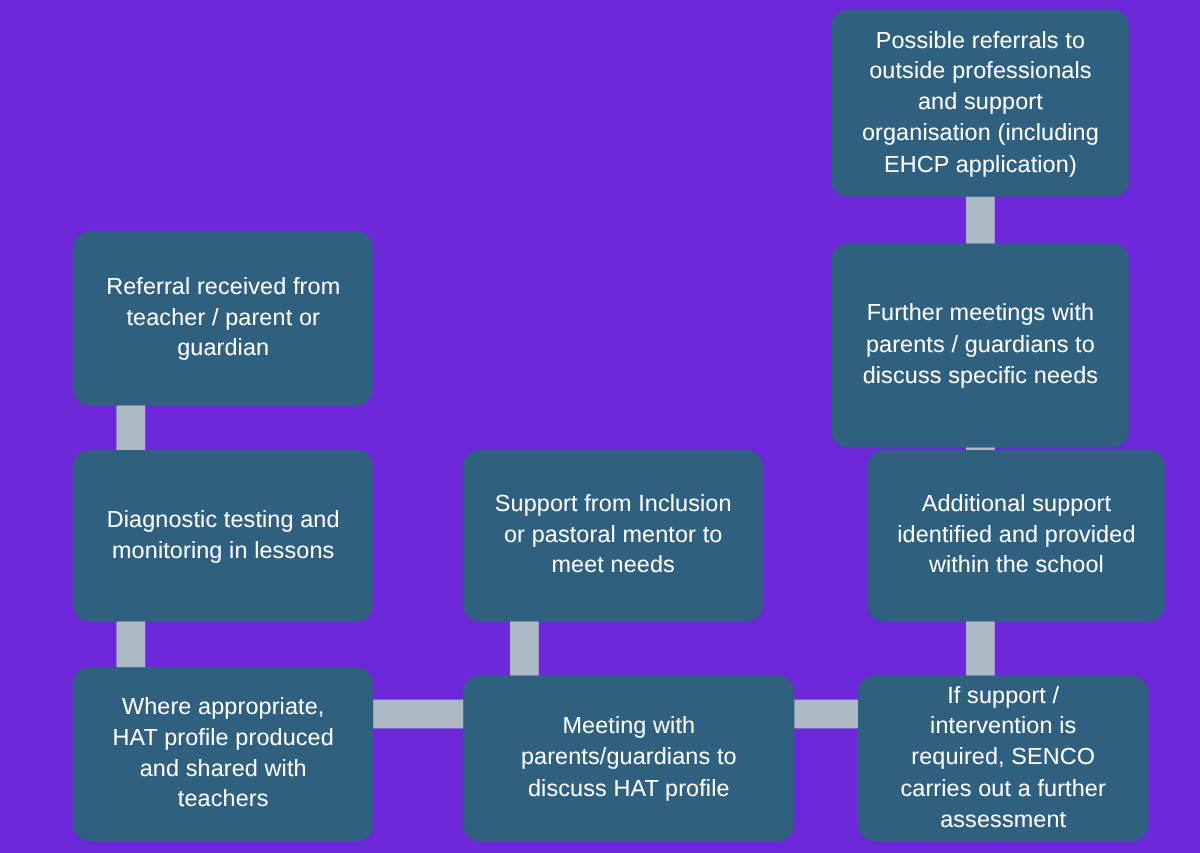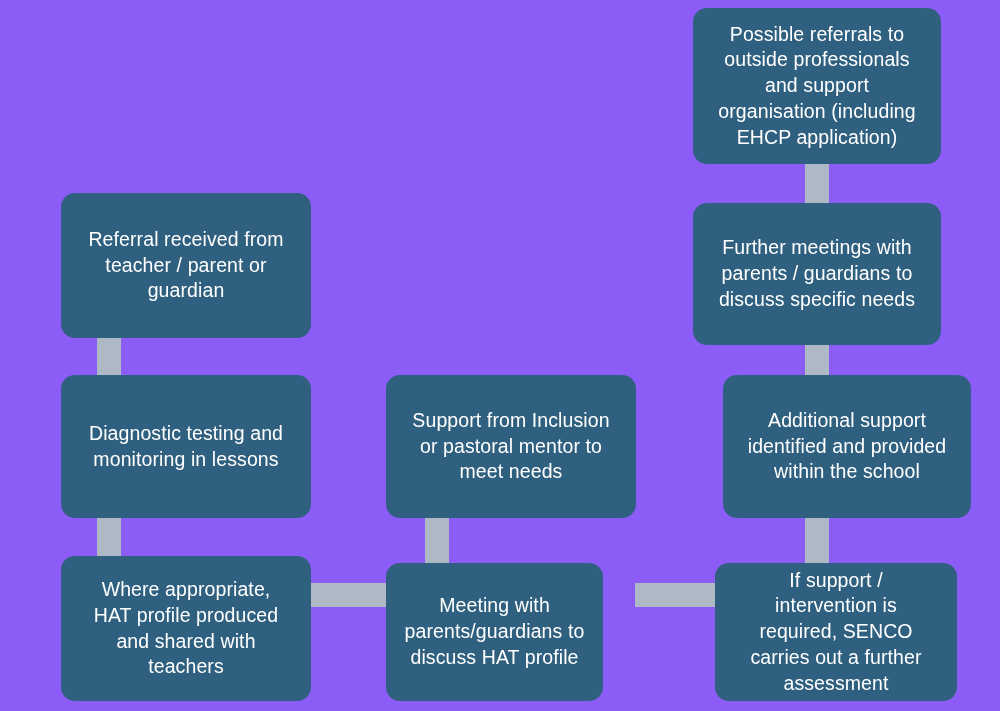--- a/index.html
+++ b/index.html
@@ -39,53 +39,53 @@
   }
   .connector {
     position: absolute;
     background: #adb9c4;
     box-sizing: border-box;
   }
 </style>
 </head>
 <body>
 
-<div id="flowchart" style="background: #8b5cf6;">
+<div id="flowchart" style="background: #6d28d9;">
     <div class="connector" style="left: 97px; top: 334px; width: 24px; height: 42px; background: rgb(173, 185, 196);"></div>
     <div class="connector" style="left: 97px; top: 517px; width: 24px; height: 40px; background: rgb(173, 185, 196);"></div>
     <div class="connector" style="left: 310px; top: 583px; width: 77px; height: 24px; background: rgb(173, 185, 196);"></div>
     <div class="connector" style="left: 425px; top: 517px; width: 24px; height: 47px; background: rgb(173, 185, 196);"></div>
     <div class="connector" style="left: 635px; top: 583px; width: 81px; height: 24px; background: rgb(173, 185, 196);"></div>
     <div class="connector" style="left: 805px; top: 517px; width: 24px; height: 47px; background: rgb(173, 185, 196);"></div>
     <div class="connector" style="left: 805px; top: 344px; width: 24px; height: 32px; background: rgb(173, 185, 196);"></div>
     <div class="connector" style="left: 805px; top: 163px; width: 24px; height: 41px; background: rgb(173, 185, 196);"></div>
     <div class="node" style="left: 693px; top: 8px; width: 248px; height: 156px; background: rgb(48, 96, 127); color: rgb(255, 255, 255);"><span>Possible referrals to
 outside professionals
 and support
 organisation (including
 EHCP application)</span></div>
     <div class="node" style="left: 61px; top: 193px; width: 250px; height: 145px; background: rgb(48, 96, 127); color: rgb(255, 255, 255);"><span>Referral received from
 teacher / parent or
 guardian</span></div>
-    <div class="node" style="left: 693px; top: 203px; width: 248px; height: 142px; background: rgb(48, 96, 127); color: rgb(255, 255, 255);"><span>Further meetings with
+    <div class="node" style="left: 693px; top: 203px; width: 248px; height: 170px; background: rgb(48, 96, 127); color: rgb(255, 255, 255);"><span>Further meetings with
 parents / guardians to
 discuss specific needs</span></div>
     <div class="node" style="left: 61px; top: 375px; width: 250px; height: 143px; background: rgb(48, 96, 127); color: rgb(255, 255, 255);"><span>Diagnostic testing and
 monitoring in lessons</span></div>
     <div class="node" style="left: 386px; top: 375px; width: 250px; height: 143px; background: rgb(48, 96, 127); color: rgb(255, 255, 255);"><span>Support from Inclusion
 or pastoral mentor to
 meet needs</span></div>
     <div class="node" style="left: 693px; top: 375px; width: 248px; height: 143px; background: rgb(48, 96, 127); color: rgb(255, 255, 255); margin-left: 30px;"><span>Additional support
 identified and provided
 within the school</span></div>
     <div class="node" style="left: 61px; top: 556px; width: 250px; height: 145px; background: rgb(48, 96, 127); color: rgb(255, 255, 255); text-align: center;"><span>Where appropriate,
 HAT profile produced
 and shared with
 teachers</span></div>
-    <div class="node" style="left: 386px; top: 563px; width: 217px; height: 138px; background: rgb(48, 96, 127); color: rgb(255, 255, 255);"><span>Meeting with
+    <div class="node" style="left: 386px; top: 563px; width: 276px; height: 138px; background: rgb(48, 96, 127); color: rgb(255, 255, 255);"><span>Meeting with
 parents/guardians to
 discuss HAT profile</span></div>
     <div class="node" style="left: 715px; top: 563px; width: 242px; height: 138px; background: rgb(48, 96, 127); color: rgb(255, 255, 255);"><span>If support /
 intervention is
 required, SENCO
 carries out a further
 assessment</span></div>
   </div>
 
 </body></html>

